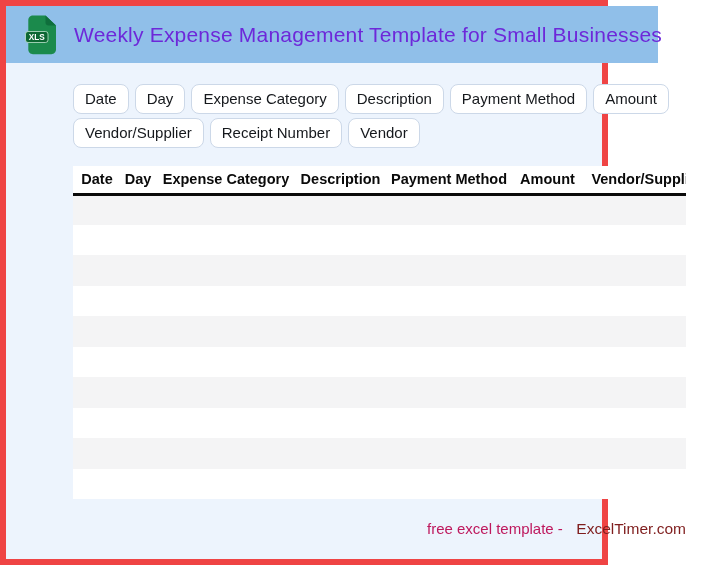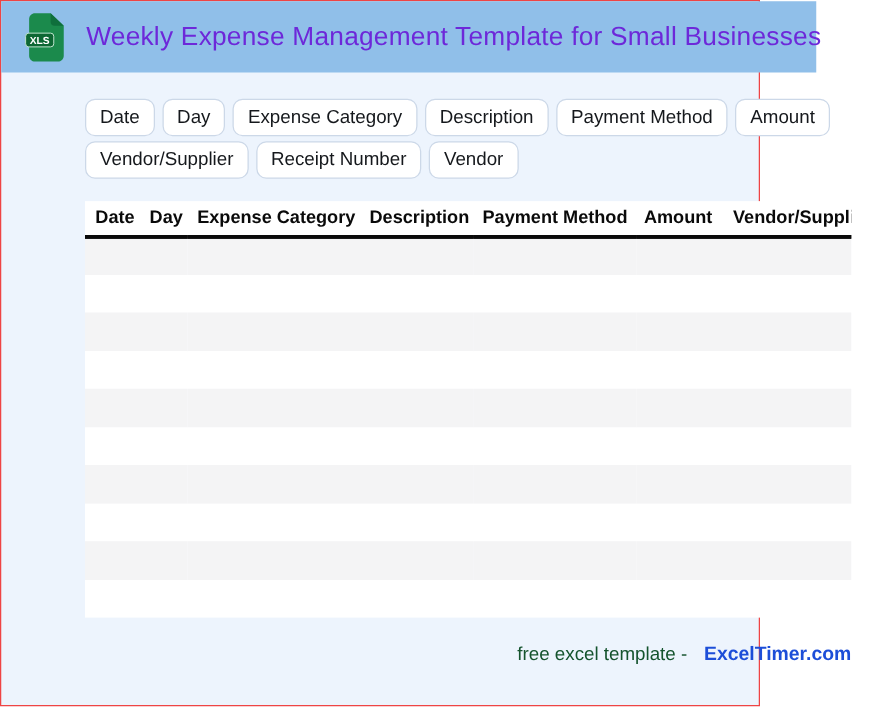--- a/index.html
+++ b/index.html
@@ -10,21 +10,21 @@
     position:relative;
     width:702px; height:568px;
     background:#ffffff;
     overflow:hidden;
   }
 
   .card {
     position:absolute; left:0; top:0;
     width:608px; height:565px;
     background:#edf4fd;
-    border:1px solid #ef4444;
+    border:6px solid #ef4444;
   }
 
   
   .topbar {
     position:absolute; left:0; top:0;
     width:652px; height:57px;
     background:#90bfe9;
     display:flex; align-items:center;
     padding-left:19px;
   }
@@ -85,27 +85,27 @@
   table.expense tbody tr:nth-child(even) { background:#ffffff; }
 
   
   .footer {
     position:absolute; left:67px; top:514px;
     width:613px;
     text-align:right;
     white-space:nowrap;
   }
   .footer-text {
-    color:#14532d;
+    color:#be185d;
     font-size:15px;
   }
   .footer-brand {
-    color:#1d4ed8;
+    color:#7f1d1d;
     font-size:15.5px;
-    font-weight:bold;
+    font-weight:normal;
     margin-left:9px;
     cursor:pointer;
   }
 </style>
 </head>
 <body>
 
 <div class="page">
   <div class="card">
 

